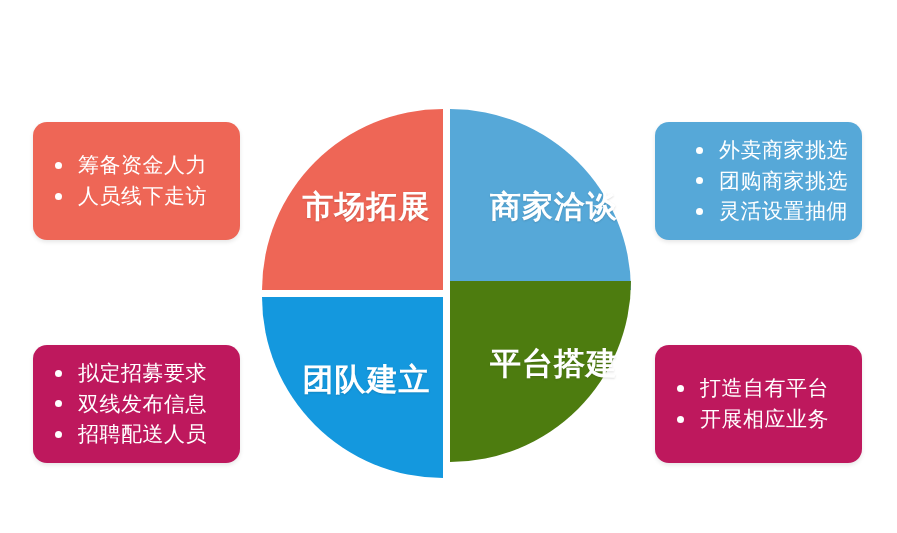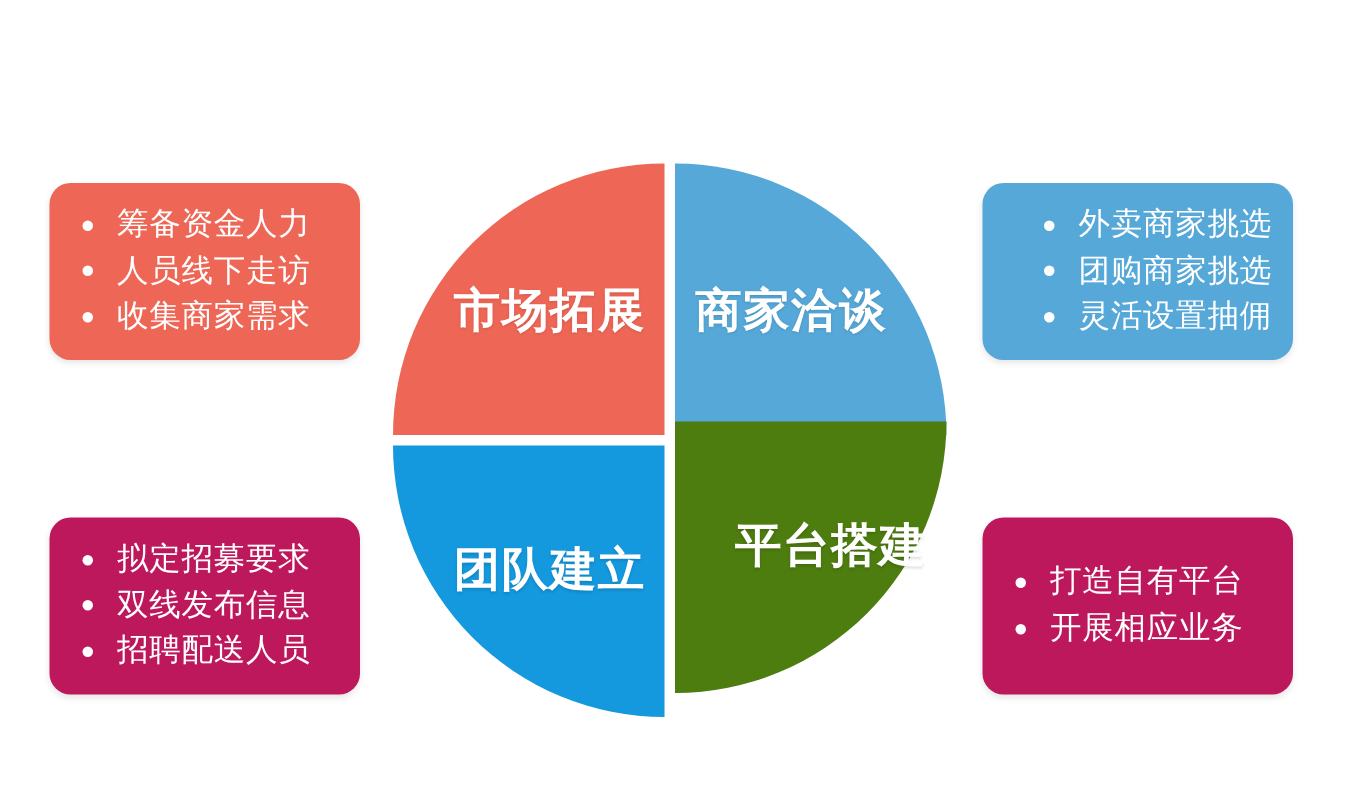--- a/index.html
+++ b/index.html
@@ -39,20 +39,21 @@
     left: 0;
     top: 0;
     background: #ee6656;
     border-radius: 181px 0 0 0;
   }
   .quad-tr {
     right: 0;
     top: 0;
     background: #56a8d8;
     border-radius: 0 181px 0 0;
+    justify-content: flex-end;
   }
   .quad-bl {
     left: 0;
     bottom: 0;
     background: #1498de;
     border-radius: 0 0 0 181px;
   }
   .quad-br {
     right: 0;
     bottom: 16px;
@@ -119,24 +120,20 @@
 
   <div class="callout red box-tl">
     <div class="bullet-row">
       <span class="bullet-dot"></span>
       <span class="bullet-text">筹备资金人力</span>
     </div>
     <div class="bullet-row">
       <span class="bullet-dot"></span>
       <span class="bullet-text">人员线下走访</span>
     </div>
-    <div class="bullet-row">
-      <span class="bullet-dot"></span>
-      <span class="bullet-text">收集商家需求</span>
-    </div>
   </div>
 
   <div class="callout blue box-tr">
     <div class="bullet-row">
       <span class="bullet-dot"></span>
       <span class="bullet-text">外卖商家挑选</span>
     </div>
     <div class="bullet-row">
       <span class="bullet-dot"></span>
       <span class="bullet-text">团购商家挑选</span>

